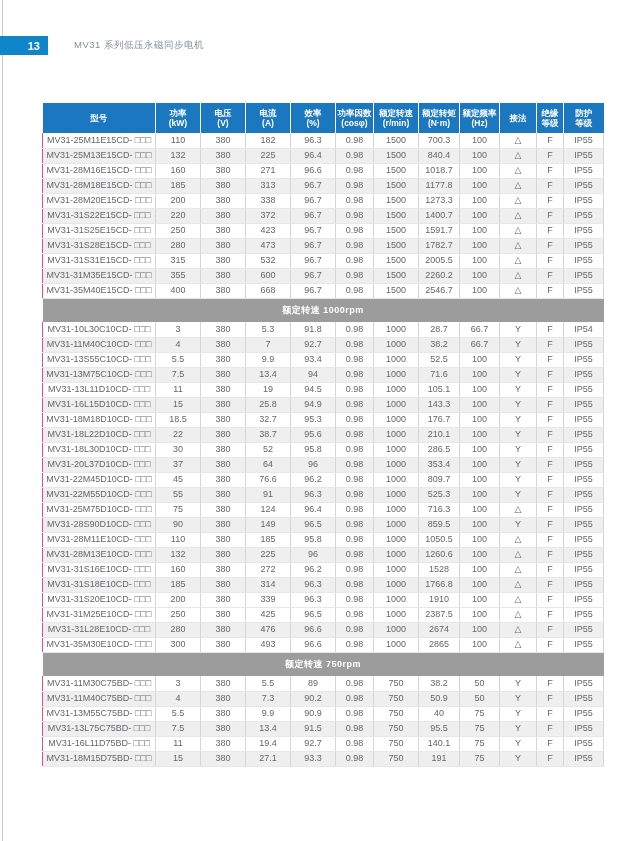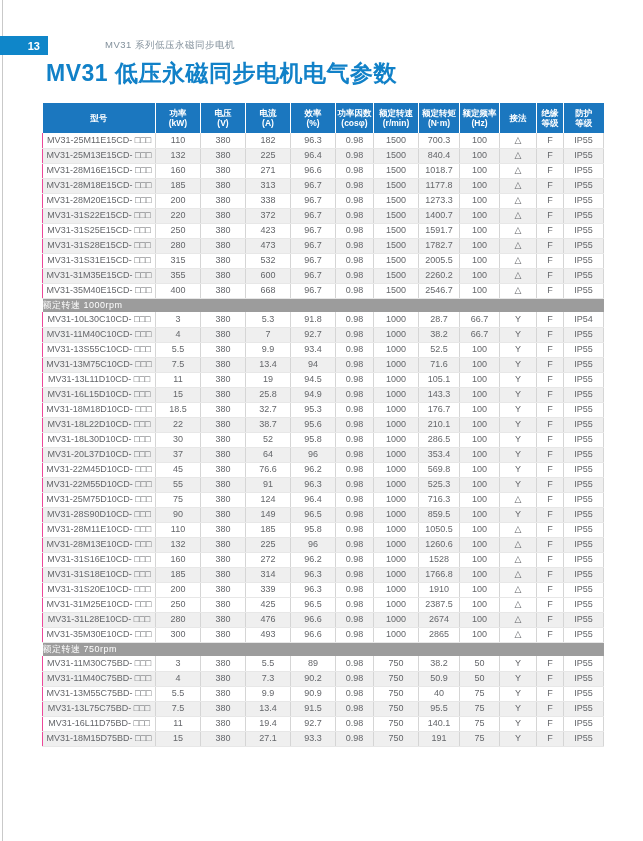--- a/index.html
+++ b/index.html
@@ -1,57 +1,56 @@
 <!DOCTYPE html>
 <html><head>
 <meta charset="utf-8">
 <style>
   * { margin:0; padding:0; box-sizing:border-box; }
   html,body { width:643px; height:841px; background:#ffffff;
     font-family:"Liberation Sans","DejaVu Sans",sans-serif; }
   .page { position:relative; width:643px; height:841px; background:#fff; overflow:hidden; }
   .left-rule { position:absolute; left:2px; top:0; width:1px; height:841px; background:#c9c9c9; }
 
-  .page-header { position:absolute; top:36px; left:0; height:19px; display:flex; align-items:center;gap:31px; }
+  .page-header { position:absolute; top:36px; left:0; height:19px; display:flex; align-items:center; }
   .page-num-box { width:48px; height:19px; background:#0f86c9; color:#fff; font-weight:bold;
     font-size:11px; display:flex; align-items:center; justify-content:flex-end; padding-right:8px; }
   .page-header-title { margin-left:26px; color:#83919c; font-size:9.5px; letter-spacing:0.5px; }
 
   .doc-title { position:absolute; top:58px; left:46px; color:#1181c8; font-size:23px;
     font-weight:bold; letter-spacing:0.5px; }
 
   .table-wrap { position:absolute; top:103px; left:42px; width:561px; }
   table { border-collapse:collapse; width:561px; table-layout:fixed; }
   thead th { background:#1b77bf; color:#ffffff; font-size:8.5px; font-weight:bold;
     height:30px; white-space:pre-line; line-height:1.2; text-align:center; vertical-align:middle;
     border-right:1px solid #ffffff; padding:0; }
   thead th:last-child { border-right:none; }
   tbody td { height:15px; text-align:center; vertical-align:middle; font-size:9px; color:#64666a;
     border-right:1px solid #d5d5d5; border-bottom:1px solid #e7e7e7; padding:0; line-height:1; }
   tbody tr td:first-child { border-left:1px solid #ec4899; }
   tbody tr.alt td { background:#efefef; }
-  tbody tr.divider td { background:#9c9c9c; color:#ffffff; font-size:9px; height:14px;
-    border:none; text-align:left; letter-spacing:0.5px; }
+  tbody tr.divider td { background:#9c9c9c; color:#ffffff; font-size:9px; height:24px;
+    border:none; text-align:center; letter-spacing:0.5px;font-weight:bold; }
   td.model { font-size:9px; letter-spacing:0; }
   td.conn { font-size:9px; }
 </style>
 </head>
 <body>
 
 <div class="page">
   <div class="left-rule"></div>
 
   <div class="page-header">
     <div class="page-num-box">
       <span>13</span>
     </div>
     <div class="page-header-title">MV31 系列低压永磁同步电机</div>
   </div>
 
-  <div class="doc-title">MV31 低压永磁同步电机电气参数</div>
 
   <div class="table-wrap">
     <table>
       <colgroup id="cols">
           <col style="width: 113px;">
           <col style="width: 45px;">
           <col style="width: 45px;">
           <col style="width: 45px;">
           <col style="width: 45px;">
           <col style="width: 38px;">
@@ -387,21 +386,21 @@
             <td>IP55</td>
           </tr>
           <tr>
             <td class="model">MV31-22M45D10CD- □□□</td>
             <td>45</td>
             <td>380</td>
             <td>76.6</td>
             <td>96.2</td>
             <td>0.98</td>
             <td>1000</td>
-            <td>569.8</td>
+            <td>809.7</td>
             <td>100</td>
             <td class="conn">Y</td>
             <td>F</td>
             <td>IP55</td>
           </tr>
           <tr class="alt">
             <td class="model">MV31-22M55D10CD- □□□</td>
             <td>55</td>
             <td>380</td>
             <td>91</td>

